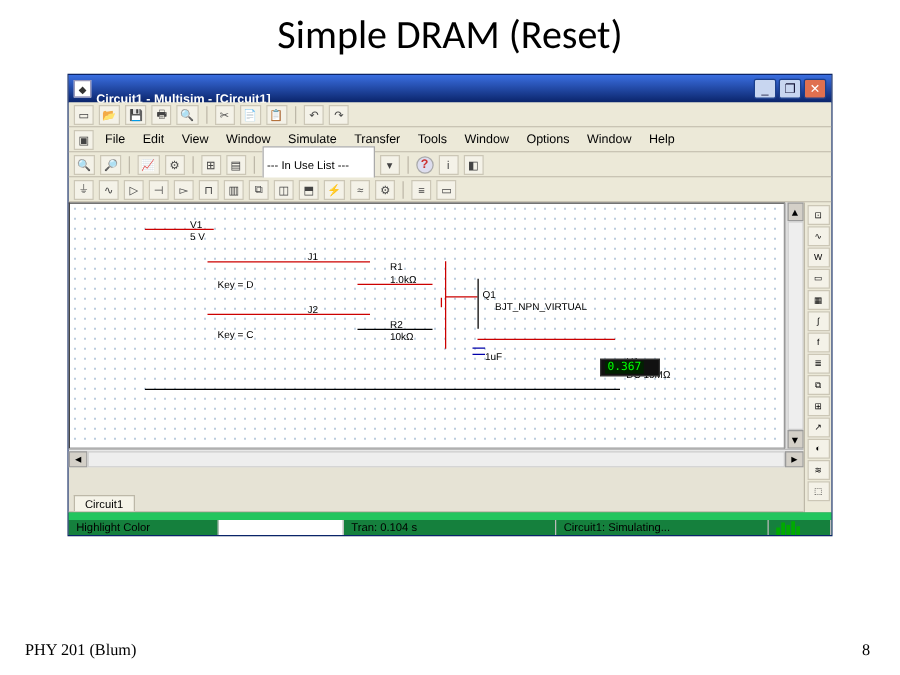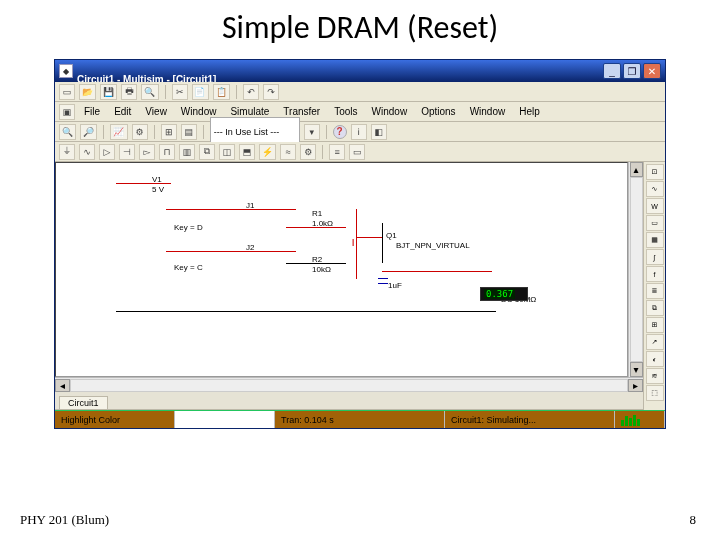--- a/index.html
+++ b/index.html
@@ -29,23 +29,23 @@
   .canvas-outer { flex: 1; display: flex; flex-direction: column; min-width: 0; }
   .canvas-scroll { flex: 1; background: #fff; position: relative; border: 1px inset #999; overflow: hidden; }
   .dotgrid { position:absolute; inset:0; background-image: radial-gradient(#bcd 0.6px, transparent 0.6px); background-size: 8px 8px; }
   .hscroll { height: 15px; background:#e8e8e8; border-top:1px solid #bbb; display:flex; align-items:center; }
   .hscroll .sarrow { width:15px; height:13px; background:#d4d0c8; border:1px solid #999; display:flex;align-items:center;justify-content:center; }
   .hscroll .strack { flex:1; background:#eee; height:13px; border:1px solid #ccc; }
   .vscroll { width:15px; background:#e8e8e8; display:flex; flex-direction:column; border-left:1px solid #bbb; }
   .vscroll .sarrow { height:15px; width:13px; background:#d4d0c8; border:1px solid #999; display:flex;align-items:center;justify-content:center; margin:0 auto; }
   .vscroll .strack { flex:1; background:#eee; width:13px; margin:0 auto; border:1px solid #ccc; }
 
-  .tabstrip { height: 18px; display:flex; align-items:flex-end; padding-left:4px; border-bottom: 1px solid #bdb8a8; background: #e6e3d5; }
+  .tabstrip { height: 36px; display:flex; align-items:flex-end; padding-left:4px; border-bottom: 1px solid #bdb8a8; background: #e6e3d5; }
   .tab { padding: 1px 8px; background: #f5f3e8; border: 1px solid #bdb8a8; border-bottom: none; font-size:9px; }
-  .statusbar { height: 18px; display:flex; background:#a16207; border-top:1px solid #22c55e; }
+  .statusbar { height: 18px; display:flex; background:#15803d; border-top:6px solid #22c55e; }
   .status-cell { padding: 1px 6px; border-right: 1px inset #bbb; font-size:9px; display:flex;align-items:center; }
 
   .sch { position:absolute; font-size:8px; color:#000; }
   .wire-red { position:absolute; height:1px; background:#c00; }
   .wire-blk { position:absolute; height:1px; background:#000; }
   .wire-v   { position:absolute; width:1px; background:#c00; }
   .wire-vb  { position:absolute; width:1px; background:#000; }
   .cap { position:absolute; width:10px; height:6px; }
   .cap::before, .cap::after { content:""; position:absolute; width:10px; height:1px; background:#00a; }
   .cap::before { top:0; } .cap::after { top:5px; }

